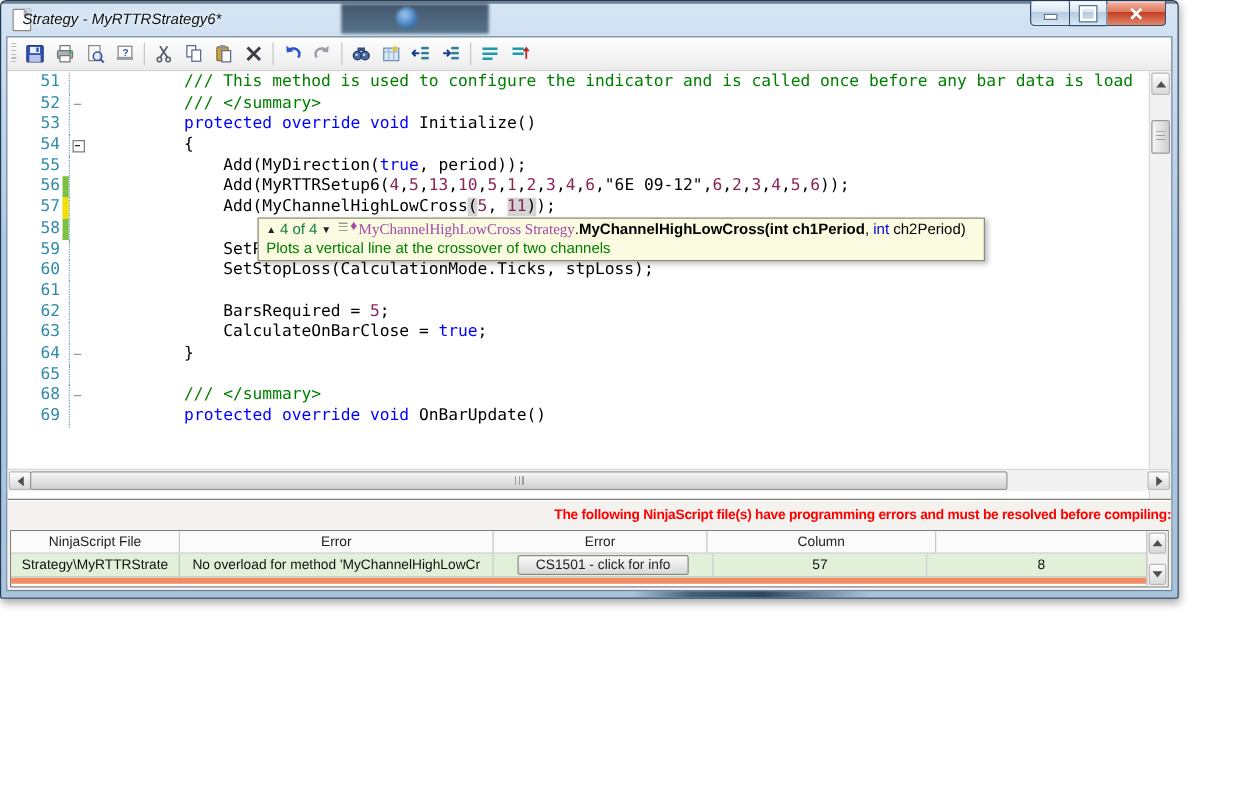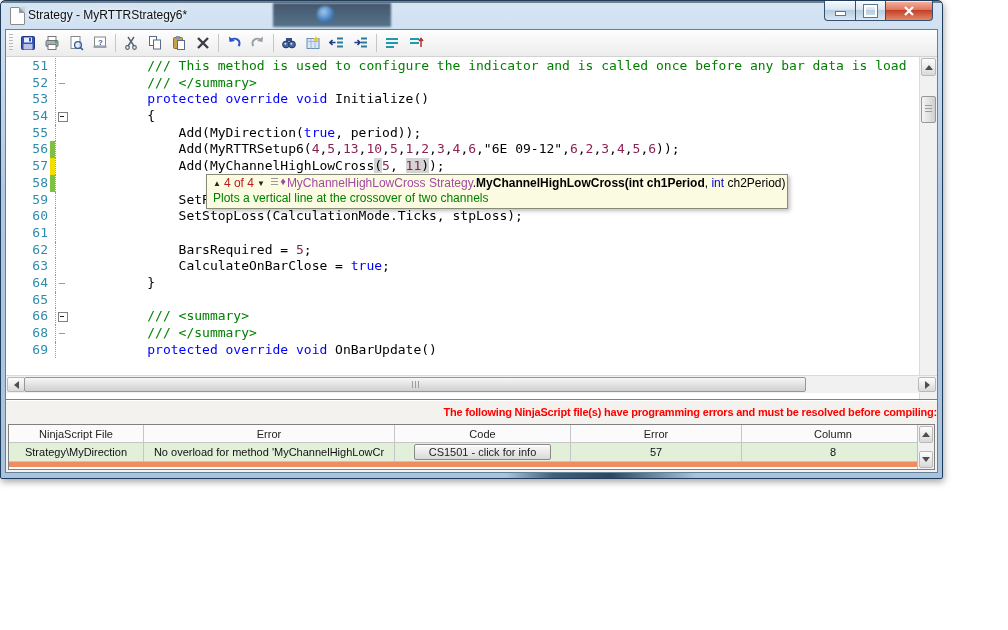--- a/index.html
+++ b/index.html
@@ -13,22 +13,22 @@
   .window::before{content:'';position:absolute;top:0;left:0;right:0;height:2px;
     background:rgba(15,25,40,.5);border-radius:5px 5px 0 0;}
   .window::after{content:'';position:absolute;left:505px;bottom:0;width:190px;height:5px;
     background:linear-gradient(90deg,transparent,#2e4f66 25%,#173147 55%,transparent);opacity:.85;}
   
   .titlebar{position:relative;height:28px;}
   .doc-icon{position:absolute;left:9px;top:6px;width:13px;height:16px;background:#fdfdfd;
     border:1px solid #8b8b8b;border-radius:1px;}
   .doc-icon::after{content:'';position:absolute;right:-1px;top:-1px;border-style:solid;
     border-width:0 6px 6px 0;border-color:#c2d4e6 #c2d4e6 #9a9a9a #9a9a9a;}
-  .title{position:absolute;left:27px;top:7px;font-size:12px;color:#101010;
-    text-shadow:0 0 4px #eef6fd,0 0 4px #eef6fd;white-space:nowrap;}
+  .title{position:absolute;left:17px;top:7px;font-size:12px;color:#101010;
+    text-shadow:0 0 4px #eef6fd,0 0 4px #eef6fd;white-space:nowrap;font-style:italic;}
   .titlebar-blob{position:absolute;left:272px;top:2px;width:118px;height:24px;
     background:linear-gradient(#33485f,#4a687f);filter:blur(1.2px);opacity:.9;}
   .titlebar-blob::after{content:'';position:absolute;left:44px;top:3px;width:17px;height:17px;
     border-radius:50%;background:radial-gradient(circle at 40% 35%,#9cc8f0,#2f6fb4 60%,#17406e);}
   .win-controls{position:absolute;right:9px;top:0;display:flex;z-index:5;}
   .wbtn{height:19px;border:1px solid #35506e;border-top:none;position:relative;
     box-shadow:inset 0 1px 0 rgba(255,255,255,.65);display:flex;align-items:center;justify-content:center;}
   .wbtn.min{width:30px;border-radius:0 0 0 4px;}
   .wbtn.max{width:29px;border-left:none;border-right:none;}
   .wbtn.close{width:46px;border-radius:0 0 4px 0;}
@@ -60,26 +60,26 @@
   .fold-box::after{content:'';position:absolute;left:1px;top:3px;width:4px;height:1px;background:#222;}
   .fold-end{position:absolute;left:3px;top:8px;width:6px;height:1px;background:#9a9a9a;}
   .ln-code{white-space:pre;flex:1;overflow:hidden;color:#000;}
   .cm{color:#008000;} .kw{color:#0000ff;} .nm{color:#8b2252;}
   .hl{background:#d4d4d4;} .nmhl{color:#8b2252;background:#d4d4d4;}
   
   .tooltip{position:absolute;left:200px;top:117px;width:568px;background:#fbfbe1;
     border:1px solid #8a8a78;box-shadow:2px 2px 4px rgba(0,0,0,.25);
     font-size:12px;line-height:15px;padding:1px 6px 2px 6px;white-space:nowrap;overflow:hidden;z-index:4;}
   .tt-tri{font-size:8px;color:#222;vertical-align:1px;cursor:pointer;}
-  .tt-nav{color:#b91c1c;margin:0 3px;text-align:right;}
+  .tt-nav{color:#15803d;margin:0 3px;text-align:right;}
   .tt-icon{display:inline-block;position:relative;width:14px;height:10px;margin:0 2px 0 6px;}
   .tt-icon .bars{position:absolute;left:0;top:1px;width:7px;height:9px;
     background:repeating-linear-gradient(#9a9a9a 0 1px,transparent 1px 3px);}
   .tt-icon .dia{position:absolute;right:-1px;top:-3px;color:#a349a4;font-size:11px;}
-  .tp{color:#a349a4;} .tb{font-weight:bold;color:#000;} .tpl{color:#000;} .tblue{color:#0000cc;}
+  .tp{color:#a349a4;font-family:Liberation Serif, serif;} .tb{font-weight:bold;color:#000;} .tpl{color:#000;} .tblue{color:#0000cc;}
   .tt-desc{color:#008000;}
   
   .vscroll{position:absolute;right:0;top:0;bottom:0;width:17px;background:#f1f1f1;border-left:1px solid #dadada;}
   .sb-btn{position:absolute;left:1px;right:1px;height:16px;background:linear-gradient(#fdfdfd,#d9d9d9);
     border:1px solid #b9b9b9;border-radius:2px;display:flex;align-items:center;justify-content:center;}
   .sb-btn.up{top:1px;} .sb-btn.dn{bottom:1px;}
   .vthumb{position:absolute;left:1px;right:1px;top:39px;height:25px;
     background:linear-gradient(90deg,#f5f5f5,#cwhite,#cfcfcf);background:linear-gradient(90deg,#f5f5f5,#cfcfcf);
     border:1px solid #979797;border-radius:2px;}
   .vthumb::after{content:'';position:absolute;left:3px;right:3px;top:8px;height:8px;
@@ -354,28 +354,20 @@
               </div>
               <div class="ln-code"><span class="tx">          }</span></div>
             </div>
             <div class="line">
               <div class="ln-num">65</div>
               <div class="ln-ch"></div>
               <div class="ln-fold"></div>
               <div class="ln-code"></div>
             </div>
             <div class="line">
-              <div class="ln-num">66</div>
-              <div class="ln-ch"></div>
-              <div class="ln-fold">
-                <span class="fold-box"></span>
-              </div>
-              <div class="ln-code"><span class="cm">          /// &lt;summary&gt;</span></div>
-            </div>
-            <div class="line">
               <div class="ln-num">68</div>
               <div class="ln-ch"></div>
               <div class="ln-fold">
                 <span class="fold-end"></span>
               </div>
               <div class="ln-code"><span class="cm">          /// &lt;/summary&gt;</span></div>
             </div>
             <div class="line">
               <div class="ln-num">69</div>
               <div class="ln-ch"></div>
@@ -405,26 +397,25 @@
         <div class="hs-btn rt">
             <div class="tri rt"></div>
           </div>
       </div>
       <div class="epanel">
         <div class="err-msg">The following NinjaScript file(s) have programming errors and must be resolved before compiling:</div>
         <div class="grid">
           <div class="grid-head" id="grid-head">
               <div class="ghc" style="width: 134px;">NinjaScript File</div>
               <div class="ghc" style="width: 250px;">Error</div>
-              <div class="ghc" style="width: 175px;">Code</div>
               <div class="ghc" style="width: 170px;">Error</div>
               <div class="ghc" style="width: 182px;">Column</div>
             </div>
           <div class="grid-row" id="grid-row">
-              <div class="grc" style="width: 134px;">Strategy\MyDirection</div>
+              <div class="grc" style="width: 134px;">Strategy\MyRTTRStrate</div>
               <div class="grc" style="width: 250px;">No overload for method 'MyChannelHighLowCr</div>
               <div class="grc" style="width: 175px; align-items: center;">
                 <span class="cs-btn">CS1501 - click for info</span>
               </div>
               <div class="grc" style="width: 170px;">57</div>
               <div class="grc" style="width: 182px;">8</div>
             </div>
           <div class="grid-orange"></div>
           <div class="gvs">
             <div class="sb-btn up">

